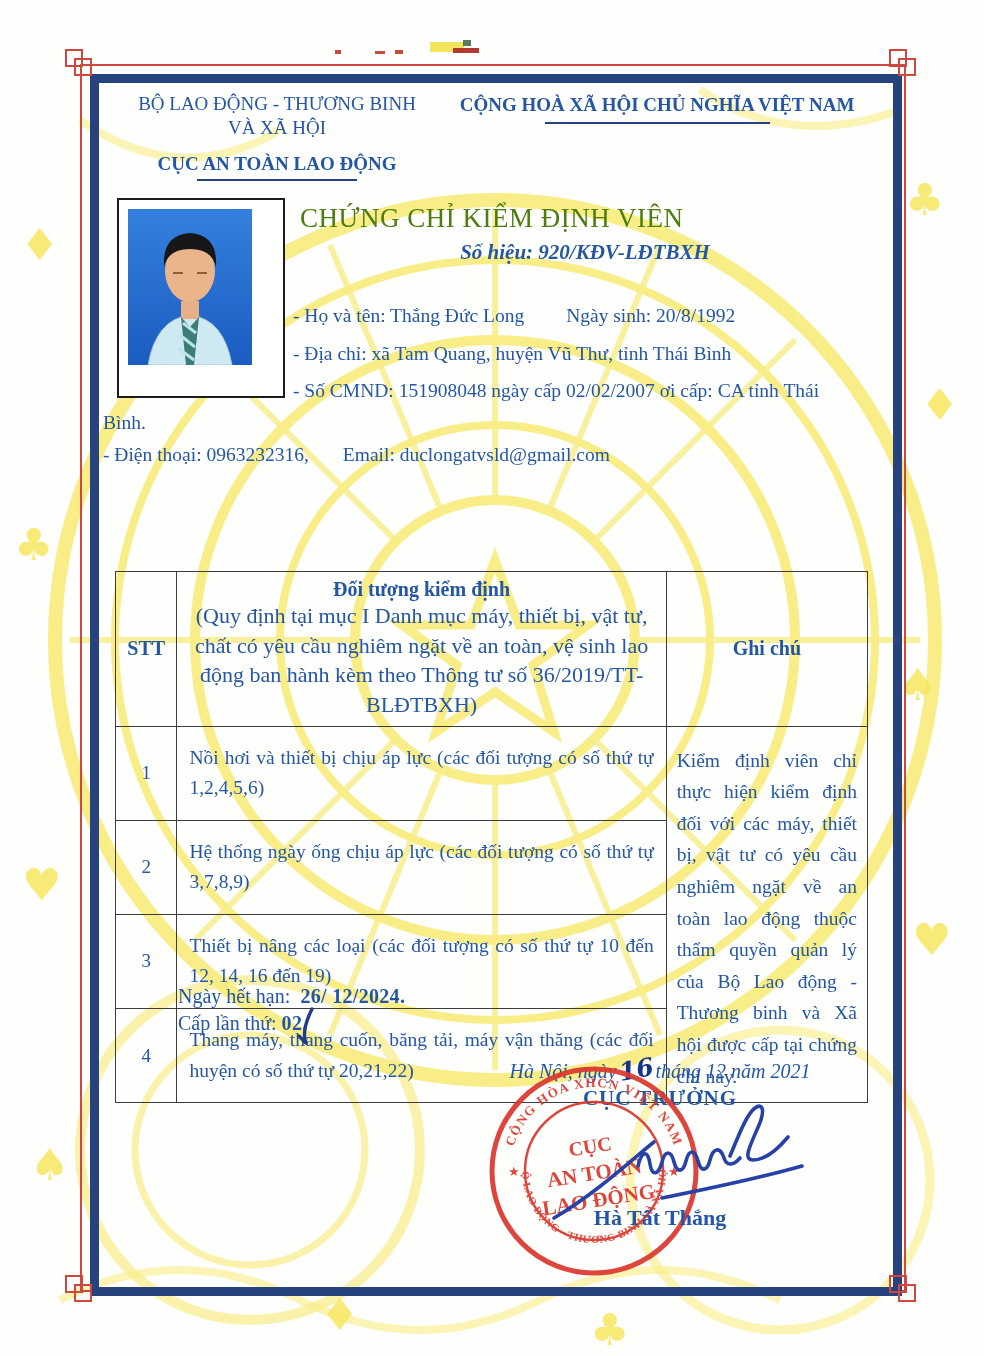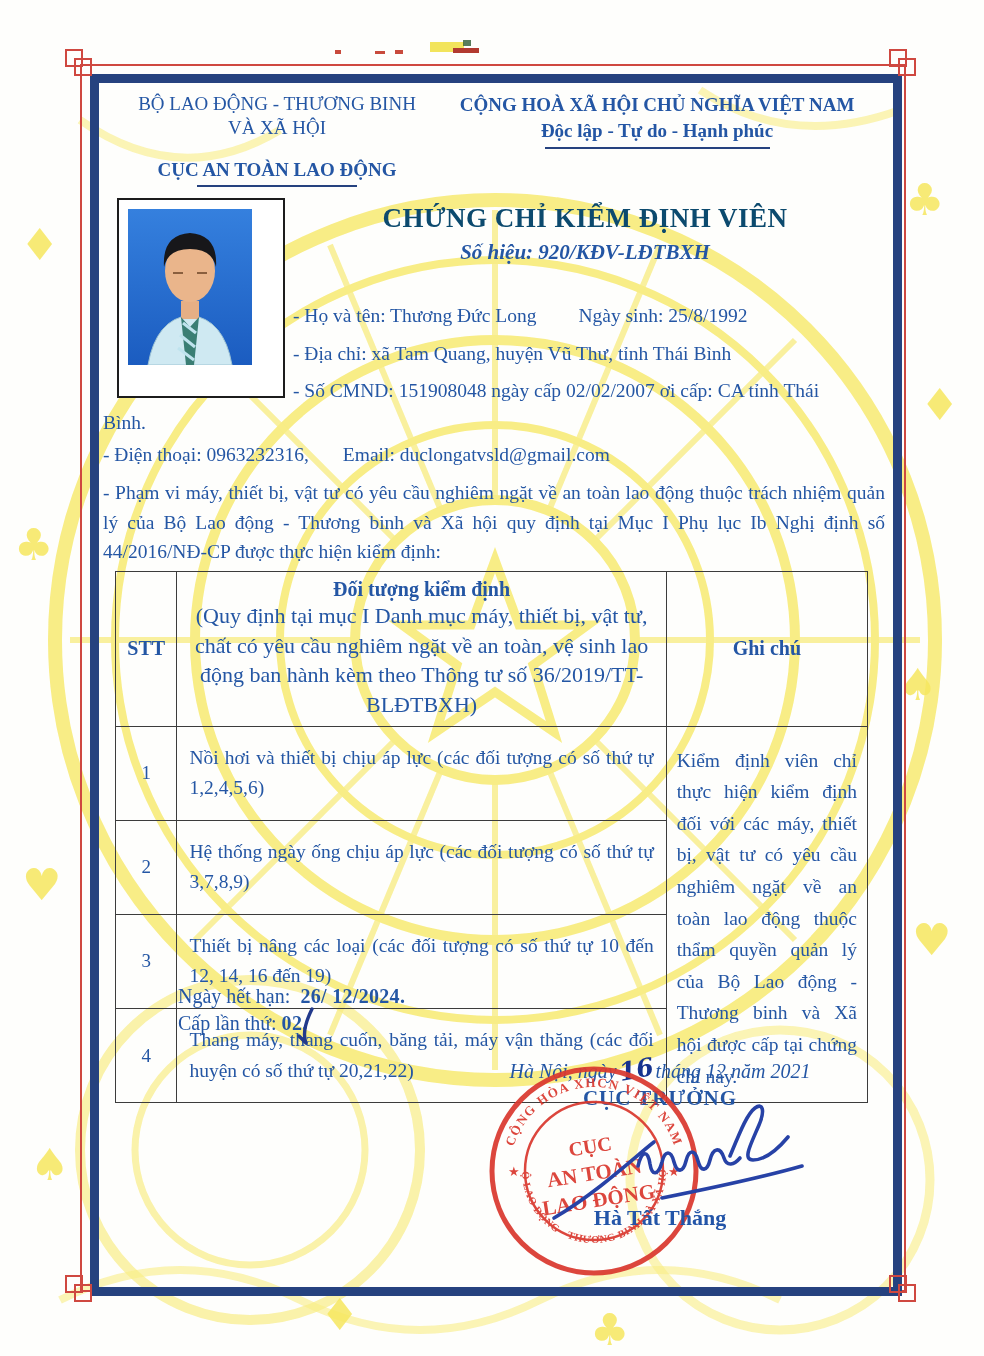--- a/index.html
+++ b/index.html
@@ -16,25 +16,25 @@
   .border-navy{position:absolute;left:90px;top:74px;width:794px;height:1204px;
     border:9px solid #26427f;z-index:1;}
   .corner{position:absolute;width:30px;height:30px;z-index:2;transform:translate(-15px,-15px);}
   .corner span{position:absolute;width:14px;height:14px;border:2px solid #cf4840;background:transparent;}
   .corner .sq1{left:0;top:0;}
   .corner .sq2{left:9px;top:9px;}
   
   .content{position:absolute;left:0;top:0;width:984px;height:1356px;z-index:3;color:#2456a4;}
   .hdr{position:absolute;top:92px;left:112px;width:760px;display:flex;}
   .hdr-left{width:330px;text-align:center;font-size:19px;line-height:1.25;}
-  .hdr-left .org{font-weight:bold;margin-top:18px;}
+  .hdr-left .org{font-weight:bold;margin-top:12px;}
   .hdr-right{width:430px;text-align:center;font-size:19px;font-weight:bold;line-height:1.35;}
   .rule{height:2px;background:#26427f;margin:4px auto 0;}
-  .title-main{position:absolute;top:203px;left:300px;width:570px;text-align:center;
-    color:#0c4a6e;font-weight:bold;font-size:27px;letter-spacing:.5px;}
+  .title-main{position:absolute;top:203px;left:300px;width:570px;
+    color:#4d7c0f;font-weight:normal;font-size:27px;letter-spacing:.5px;}
   .title-serial{position:absolute;top:240px;left:300px;width:570px;text-align:center;
     font-style:italic;font-weight:bold;font-size:21px;}
   
   .photo-frame{position:absolute;left:117px;top:198px;width:146px;height:178px;
     background:#fff;border:2px solid #1c1c1c;padding:9px;}
   .photo-frame svg{display:block;}
   
   .line{position:absolute;font-size:19.5px;white-space:nowrap;}
   .gap{display:inline-block;width:42px;}
   .gap-sm{display:inline-block;width:34px;}
@@ -146,21 +146,20 @@
 
   <div class="hdr">
     <div class="hdr-left">
       <div>BỘ LAO ĐỘNG - THƯƠNG BINH</div>
       <div>VÀ XÃ HỘI</div>
       <div class="org">CỤC AN TOÀN LAO ĐỘNG</div>
       <div class="rule" style="width:160px;"></div>
     </div>
     <div class="hdr-right">
       <div>CỘNG HOÀ XÃ HỘI CHỦ NGHĨA VIỆT NAM</div>
-      <div>Độc lập - Tự do - Hạnh phúc</div>
       <div class="rule" style="width:225px;"></div>
     </div>
   </div>
 
   <div class="photo-frame">
     <svg width="124" height="156" viewBox="0 0 124 156">
       <defs>
         <linearGradient id="pbg" x1="0" y1="0" x2="0" y2="1">
           <stop offset="0" stop-color="#3580de"></stop>
             <stop offset="1" stop-color="#1b5cc0"></stop>
@@ -180,30 +179,29 @@
       </g>
       <line x1="45" y1="64" x2="55" y2="64" stroke="#8a5f3e" stroke-width="2"></line>
       <line x1="69" y1="64" x2="79" y2="64" stroke="#8a5f3e" stroke-width="2"></line>
     </svg>
   </div>
 
   <div class="title-main">CHỨNG CHỈ KIỂM ĐỊNH VIÊN</div>
   <div class="title-serial">Số hiệu: 920/KĐV-LĐTBXH</div>
 
   <div class="line" style="left:293px;top:305px;">
-    <span>- Họ và tên: Thương Đức Long</span><span class="gap"></span><span>Ngày sinh: 25/8/1992</span>
+    <span>- Họ và tên: Thắng Đức Long</span><span class="gap"></span><span>Ngày sinh: 20/8/1992</span>
   </div>
   <div class="line" style="left:293px;top:343px;">- Địa chỉ: xã Tam Quang, huyện Vũ Thư, tỉnh Thái Bình</div>
   <div class="line" style="left:293px;top:380px;">- Số CMND: 151908048 ngày cấp 02/02/2007 ơi cấp: CA tỉnh Thái</div>
   <div class="line" style="left:103px;top:412px;">Bình.</div>
   <div class="line" style="left:103px;top:444px;">
     <span>- Điện thoại: 0963232316,</span><span class="gap-sm"></span><span>Email: duclongatvsld@gmail.com</span>
   </div>
 
-  <div class="para">- Phạm vi máy, thiết bị, vật tư có yêu cầu nghiêm ngặt về an toàn lao động thuộc trách nhiệm quản lý của Bộ Lao động - Thương binh và Xã hội quy định tại Mục I Phụ lục Ib Nghị định số 44/2016/NĐ-CP được thực hiện kiểm định:</div>
 
   <table class="cert">
     <tbody>
         <tr>
       <th class="h-stt">STT</th>
       <th class="h-obj">
         <div class="obj-title">Đối tượng kiểm định</div>
         <div class="obj-sub">(Quy định tại mục I Danh mục máy, thiết bị, vật tư, chất có yêu cầu nghiêm ngặt về an toàn, vệ sinh lao động ban hành kèm theo Thông tư số 36/2019/TT-BLĐTBXH)</div>
       </th>
       <th class="h-note">Ghi chú</th>

